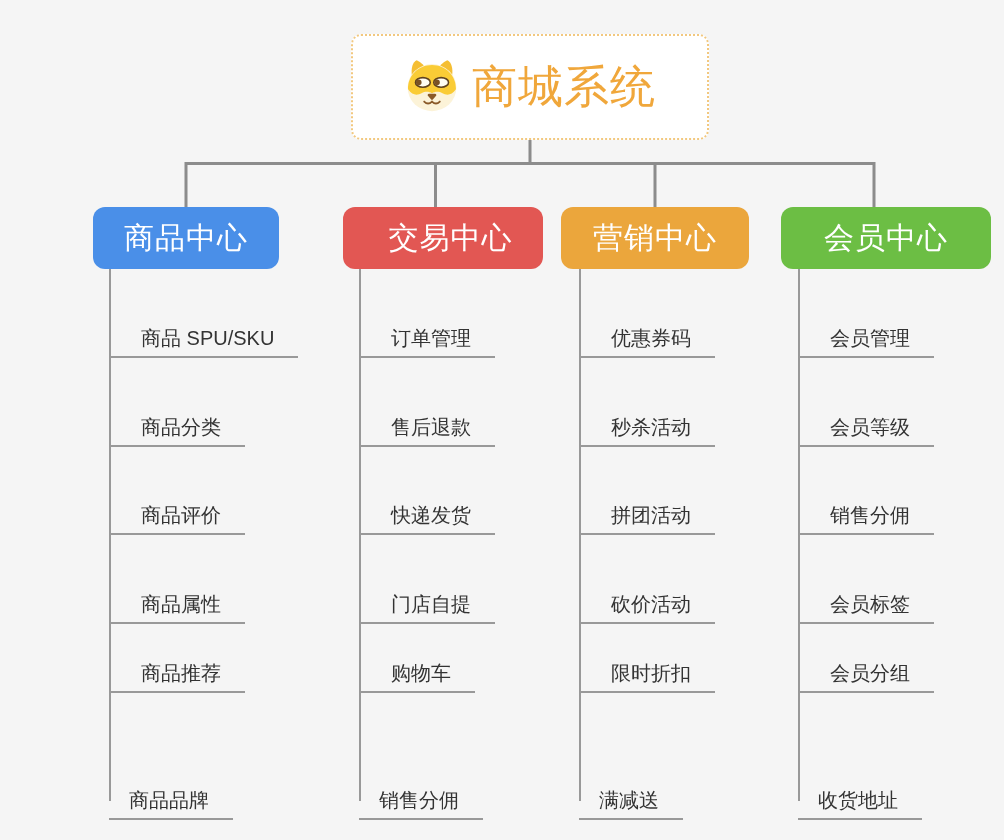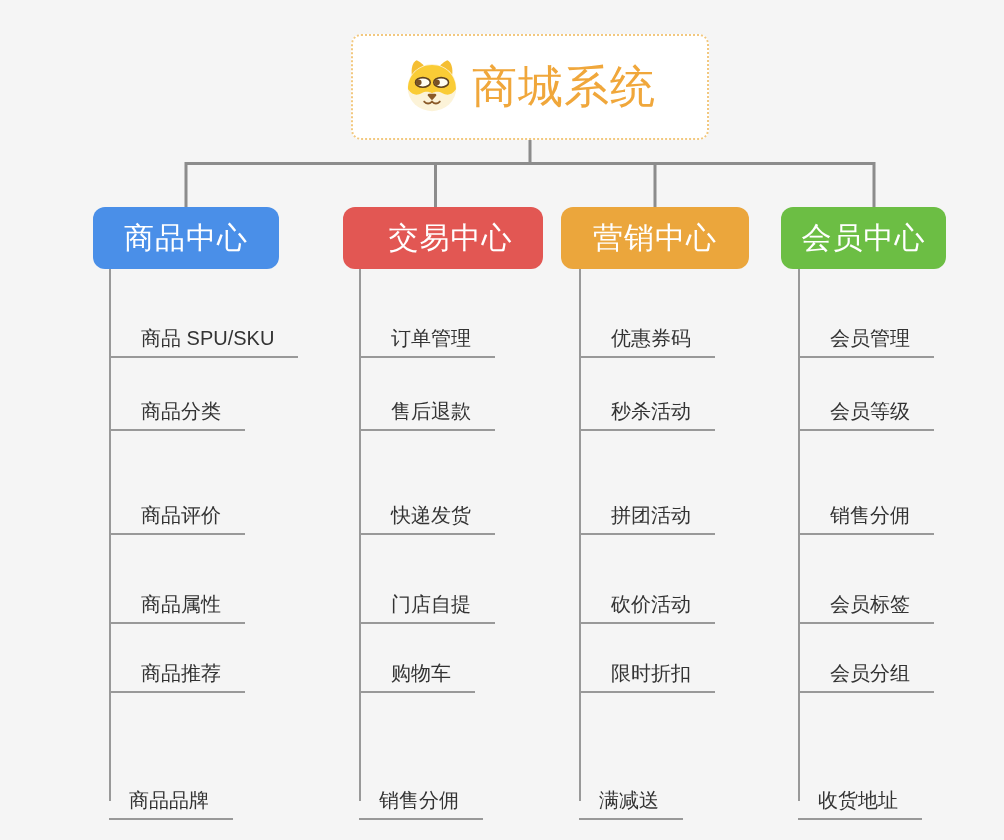--- a/index.html
+++ b/index.html
@@ -61,21 +61,21 @@
     font-size: 30px;
     display: flex;
     align-items: center;
     justify-content: center;
     cursor: pointer;
     letter-spacing: 1px;
   }
   .b0 { left: 57px;  width: 186px; }
   .b1 { left: 307px; width: 185px; padding-left: 15px; }
   .b2 { left: 525px; width: 188px; }
-  .b3 { left: 745px; width: 165px; }
+  .b3 { left: 745px; width: 210px; }
   .children {
     position: absolute;
     top: 269px;
   }
   .g0 { left: 73px; }
   .g1 { left: 323px; }
   .g2 { left: 543px; }
   .g3 { left: 762px; }
   .vline {
     position: absolute;
@@ -92,21 +92,21 @@
     border-bottom: 2px solid var(--child-line-color);
     display: flex;
     align-items: flex-end;
     white-space: nowrap;
     font-size: 20px;
     line-height: 1;
     color: var(--item-text-color);
     cursor: pointer;
   }
   .r0 { top: 41px; }
-  .r1 { top: 114px; }
+  .r1 { top: 130px; }
   .r2 { top: 218px; }
   .r3 { top: 307px; }
   .r4 { top: 376px; }
   .r5 { top: 503px; padding-left: 20px; }
 </style>
 </head>
 <body>
 
 <div class="canvas">
 

